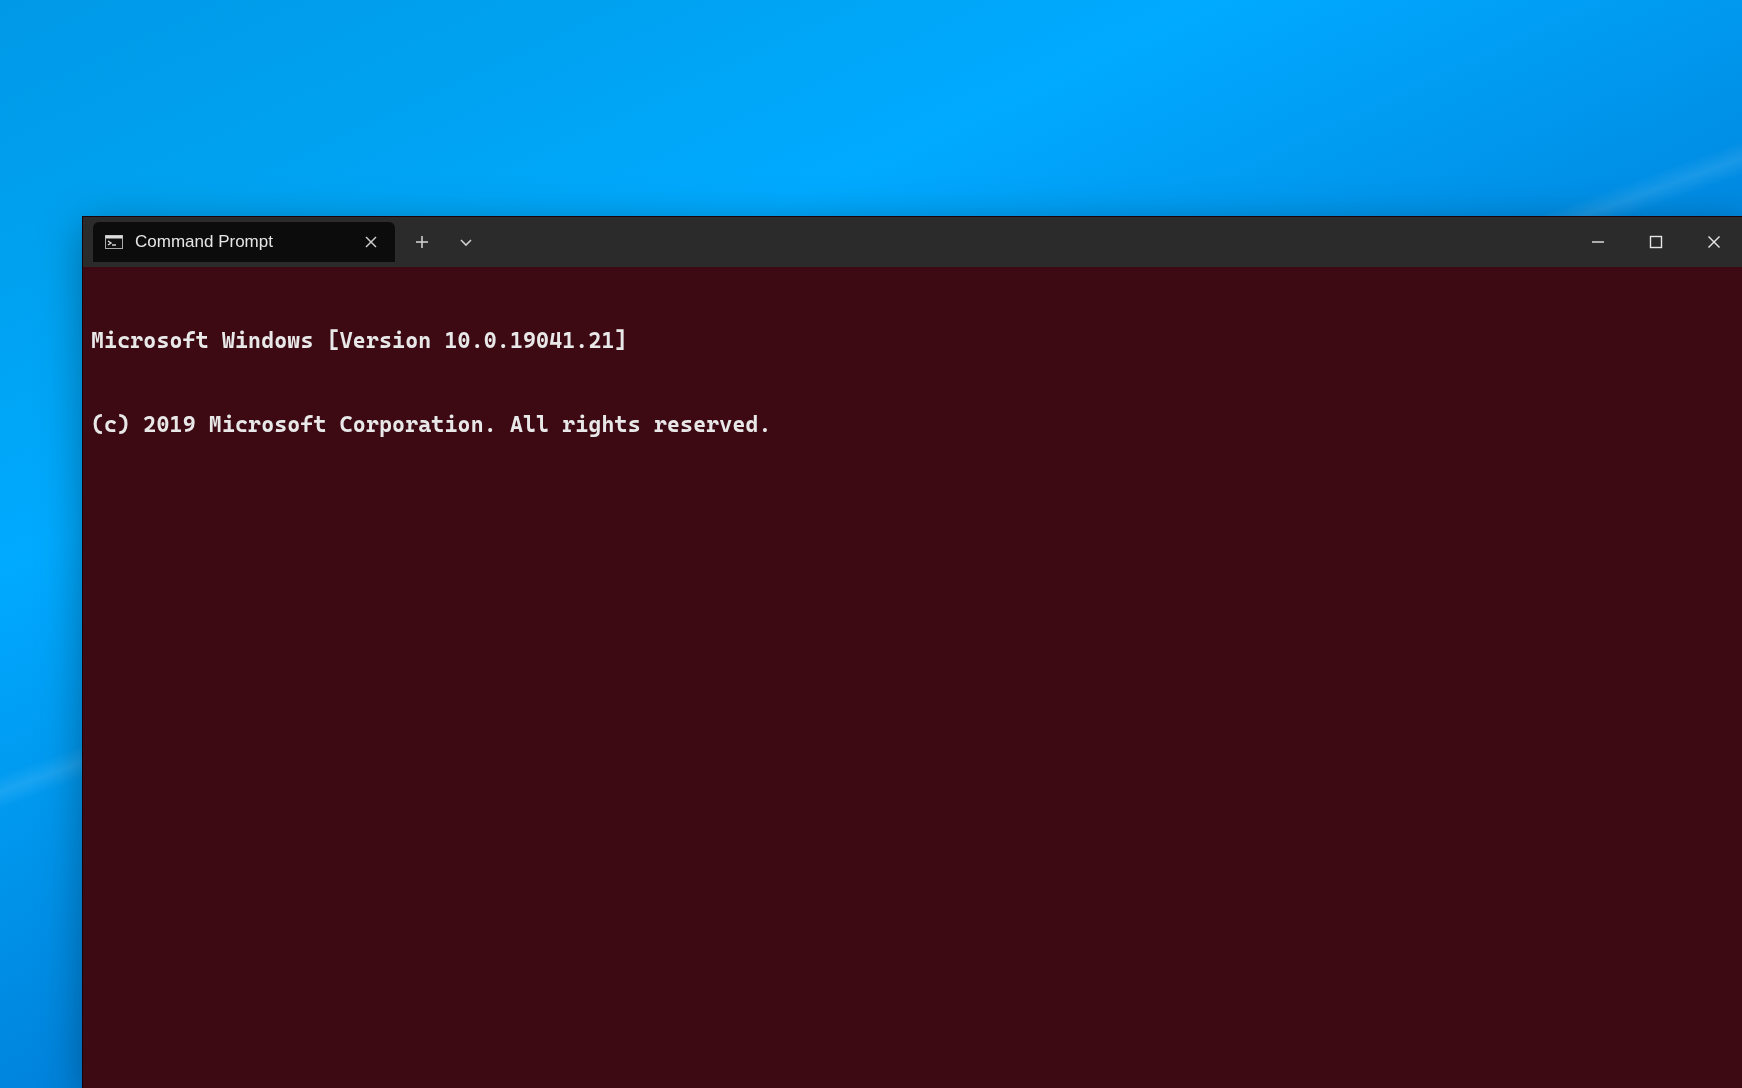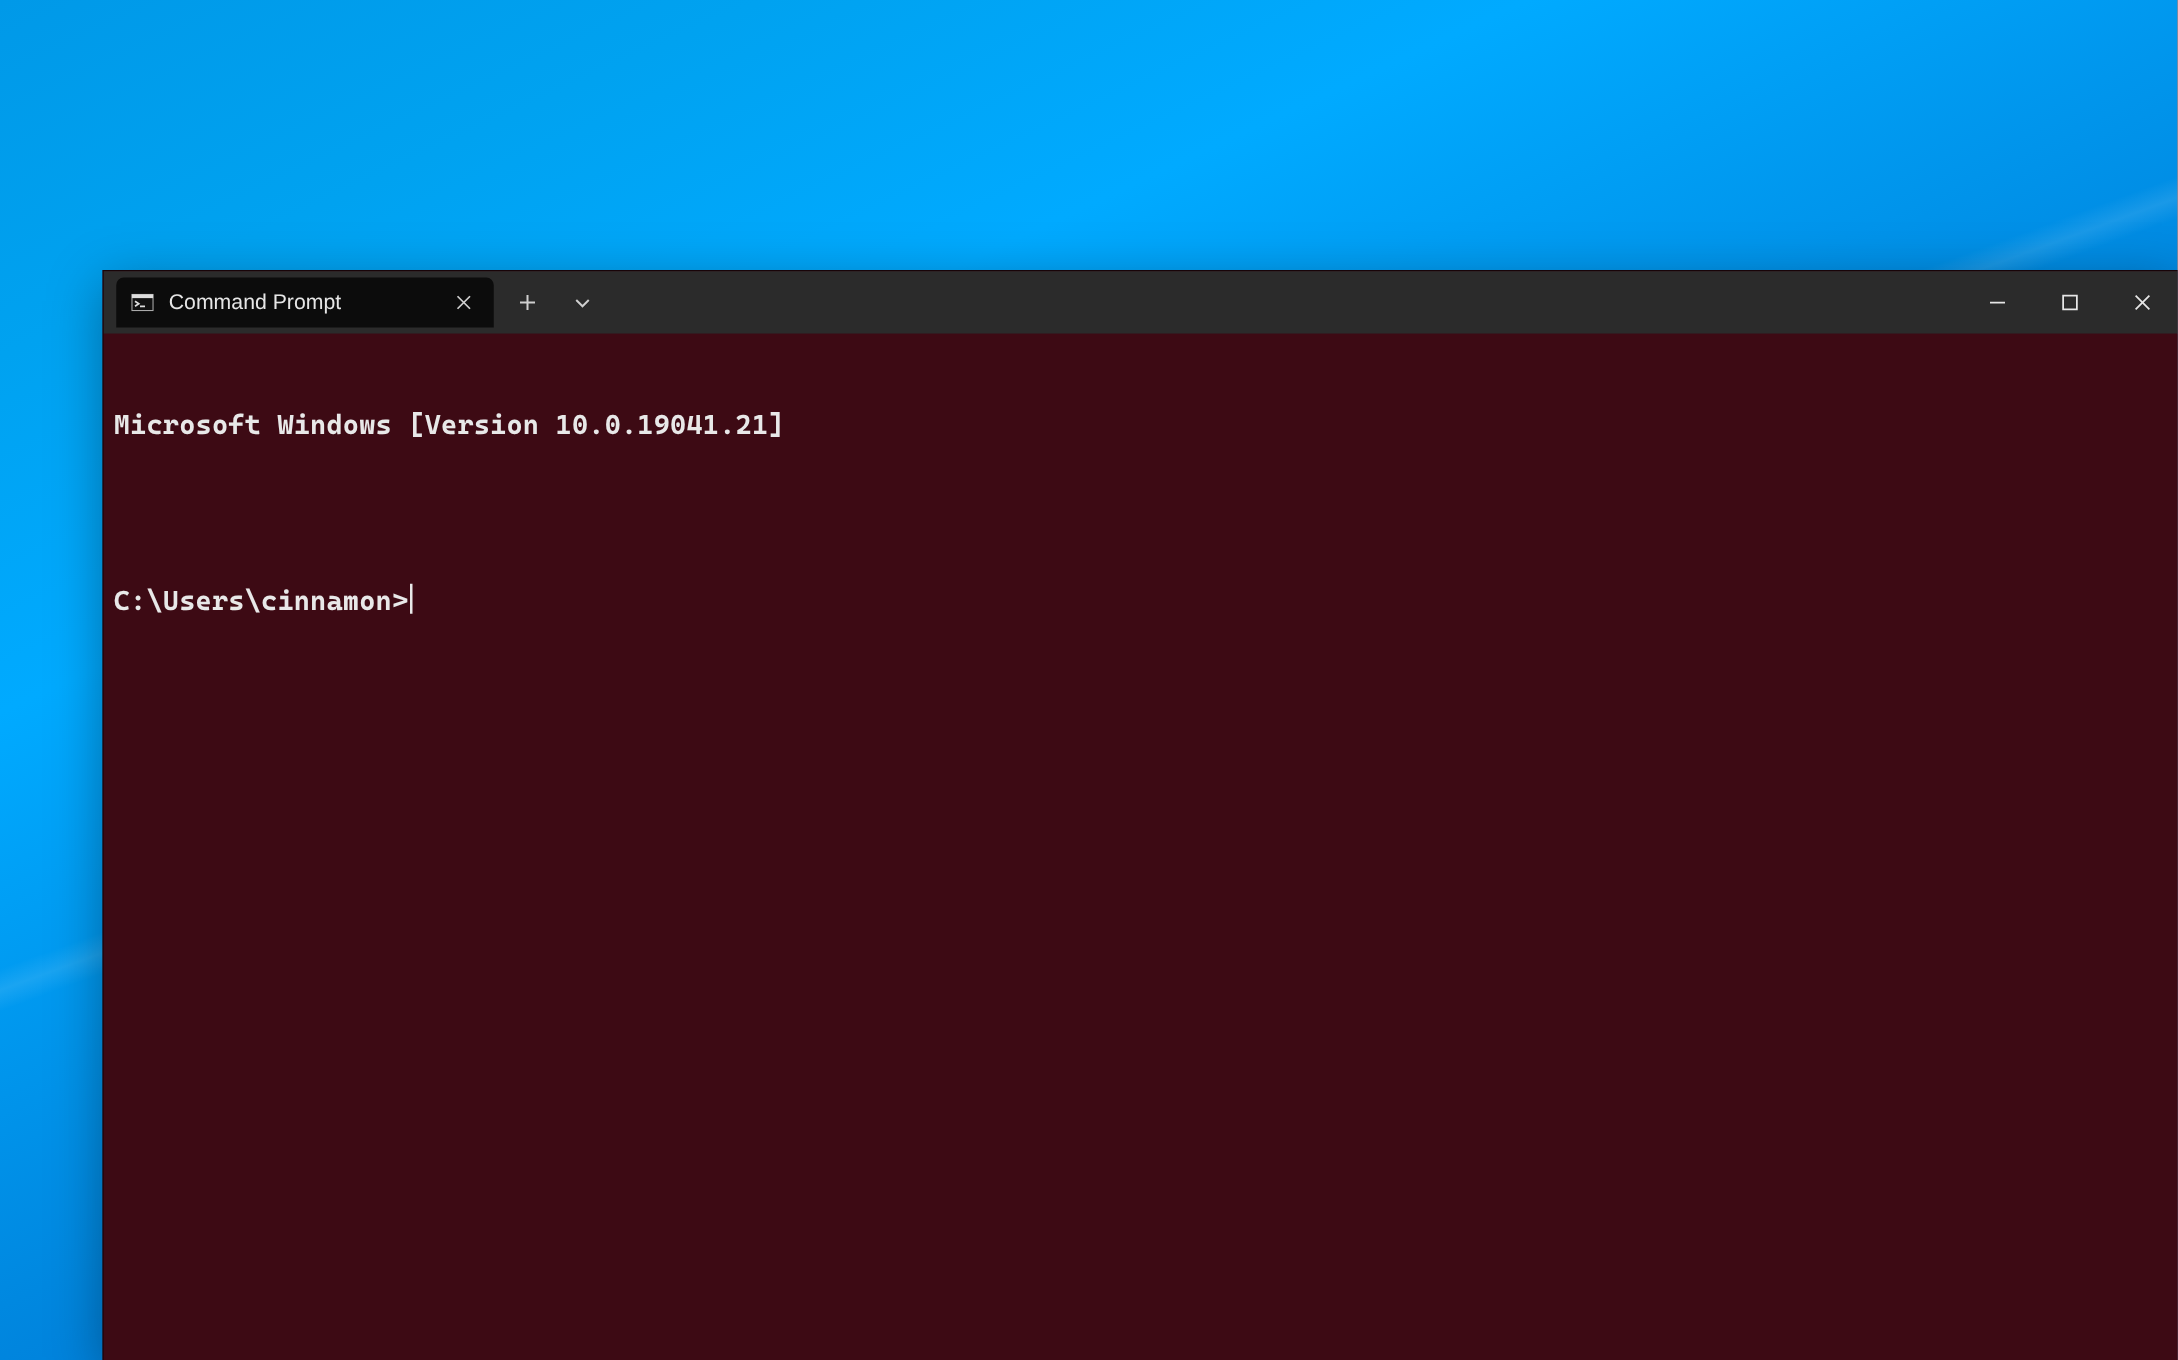--- a/index.html
+++ b/index.html
@@ -216,18 +216,18 @@
           <svg viewBox="0 0 14 14" width="14" height="14">
             <line x1="1.5" y1="1.5" x2="12.5" y2="12.5" stroke="currentColor" stroke-width="1.4"></line>
             <line x1="12.5" y1="1.5" x2="1.5" y2="12.5" stroke="currentColor" stroke-width="1.4"></line>
           </svg>
         </div>
       </div>
     </div>
 
     <div class="terminal">
       <div class="term-line">Microsoft Windows [Version 10.0.19041.21]</div>
+      <div class="term-line">(c) 2019 Microsoft Corporation. All rights reserved.</div>
       <div class="term-line"></div>
-      <div class="term-line"><span class="prompt-row">C:\Users\cinnamon&gt;</span><span class="cursor"></span></div>
     </div>
 
   </div>
 </div>
 
 </body></html>

